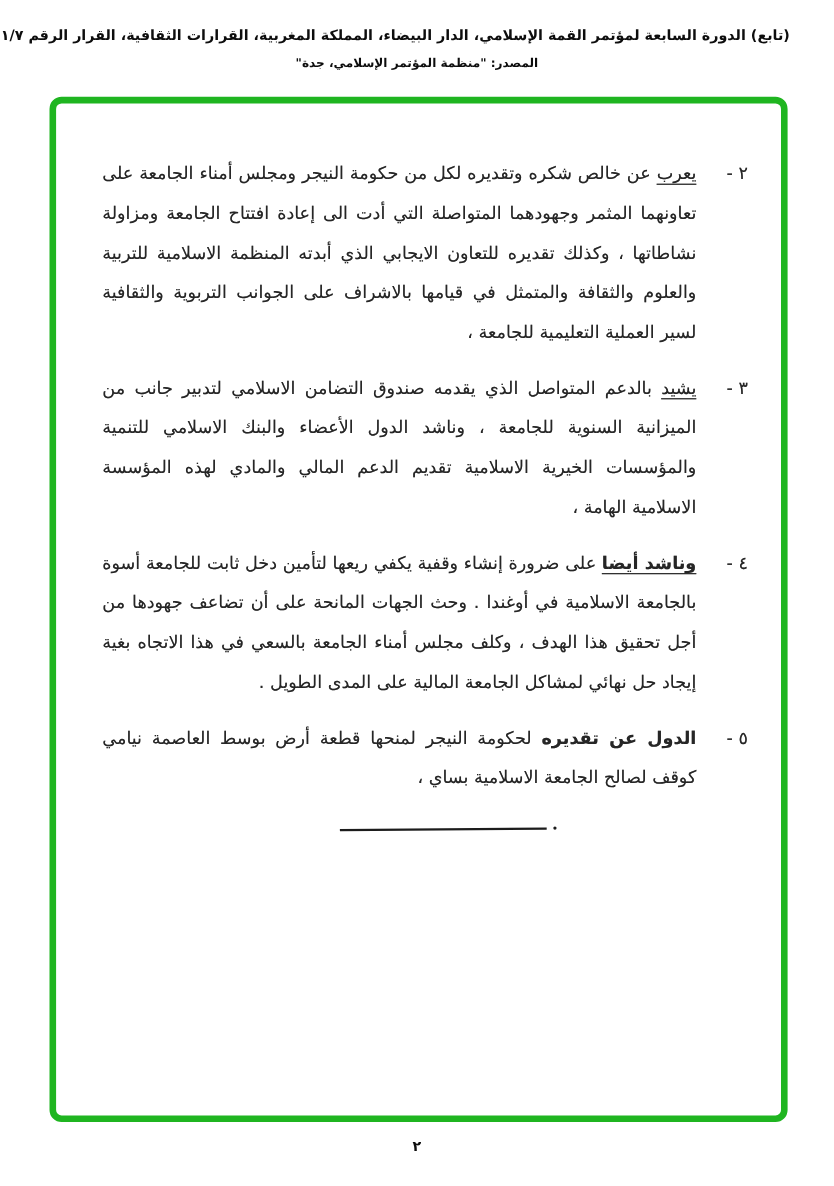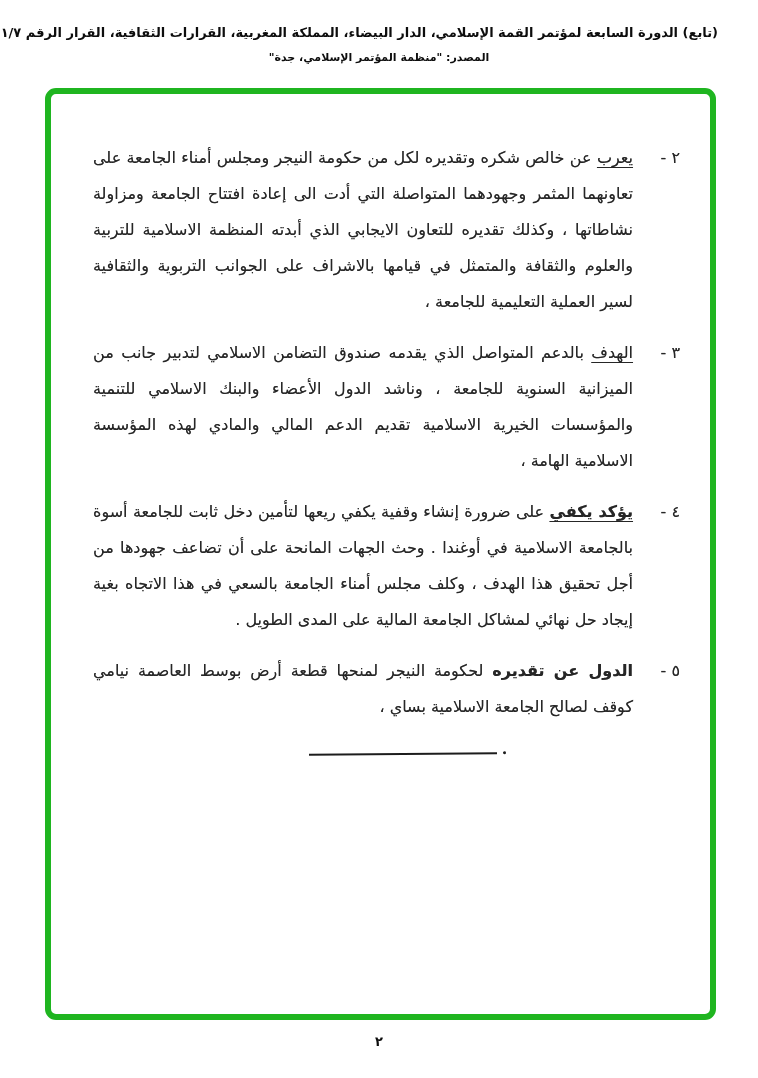--- a/index.html
+++ b/index.html
@@ -102,26 +102,26 @@
 <div class="doc-frame">
   <div class="doc-body">
 
     <div class="doc-item">
       <span class="item-number">٢ -</span>
       <p class="item-text"><span class="item-lead" data-lead-style="underline">يعرب</span> <span>عن خالص شكره وتقديره لكل من حكومة النيجر ومجلس أمناء الجامعة على تعاونهما المثمر وجهودهما المتواصلة التي أدت الى إعادة افتتاح الجامعة ومزاولة نشاطاتها ، وكذلك تقديره للتعاون الايجابي الذي أبدته المنظمة الاسلامية للتربية والعلوم والثقافة والمتمثل في قيامها بالاشراف على الجوانب التربوية والثقافية لسير العملية التعليمية للجامعة ،</span></p>
     </div>
 
     <div class="doc-item">
       <span class="item-number">٣ -</span>
-      <p class="item-text"><span class="item-lead" data-lead-style="underline">الهدف</span> <span>بالدعم المتواصل الذي يقدمه صندوق التضامن الاسلامي لتدبير جانب من الميزانية السنوية للجامعة ، وناشد الدول الأعضاء والبنك الاسلامي للتنمية والمؤسسات الخيرية الاسلامية تقديم الدعم المالي والمادي لهذه المؤسسة الاسلامية الهامة ،</span></p>
+      <p class="item-text"><span class="item-lead" data-lead-style="underline">يشيد</span> <span>بالدعم المتواصل الذي يقدمه صندوق التضامن الاسلامي لتدبير جانب من الميزانية السنوية للجامعة ، وناشد الدول الأعضاء والبنك الاسلامي للتنمية والمؤسسات الخيرية الاسلامية تقديم الدعم المالي والمادي لهذه المؤسسة الاسلامية الهامة ،</span></p>
     </div>
 
     <div class="doc-item">
       <span class="item-number">٤ -</span>
-      <p class="item-text"><span class="item-lead" data-lead-style="bold-underline">يؤكد يكفي</span> <span>على ضرورة إنشاء وقفية يكفي ريعها لتأمين دخل ثابت للجامعة أسوة بالجامعة الاسلامية في أوغندا . وحث الجهات المانحة على أن تضاعف جهودها من أجل تحقيق هذا الهدف ، وكلف مجلس أمناء الجامعة بالسعي في هذا الاتجاه بغية إيجاد حل نهائي لمشاكل الجامعة المالية على المدى الطويل .</span></p>
+      <p class="item-text"><span class="item-lead" data-lead-style="bold-underline">وناشد أيضا</span> <span>على ضرورة إنشاء وقفية يكفي ريعها لتأمين دخل ثابت للجامعة أسوة بالجامعة الاسلامية في أوغندا . وحث الجهات المانحة على أن تضاعف جهودها من أجل تحقيق هذا الهدف ، وكلف مجلس أمناء الجامعة بالسعي في هذا الاتجاه بغية إيجاد حل نهائي لمشاكل الجامعة المالية على المدى الطويل .</span></p>
     </div>
 
     <div class="doc-item">
       <span class="item-number">٥ -</span>
       <p class="item-text"><span class="item-lead" data-lead-style="bold">الدول عن تقديره</span> <span>لحكومة النيجر لمنحها قطعة أرض بوسط العاصمة نيامي كوقف لصالح الجامعة الاسلامية بساي ،</span></p>
     </div>
 
     <div class="divider">
       <span class="end-dot"></span>
     </div>

